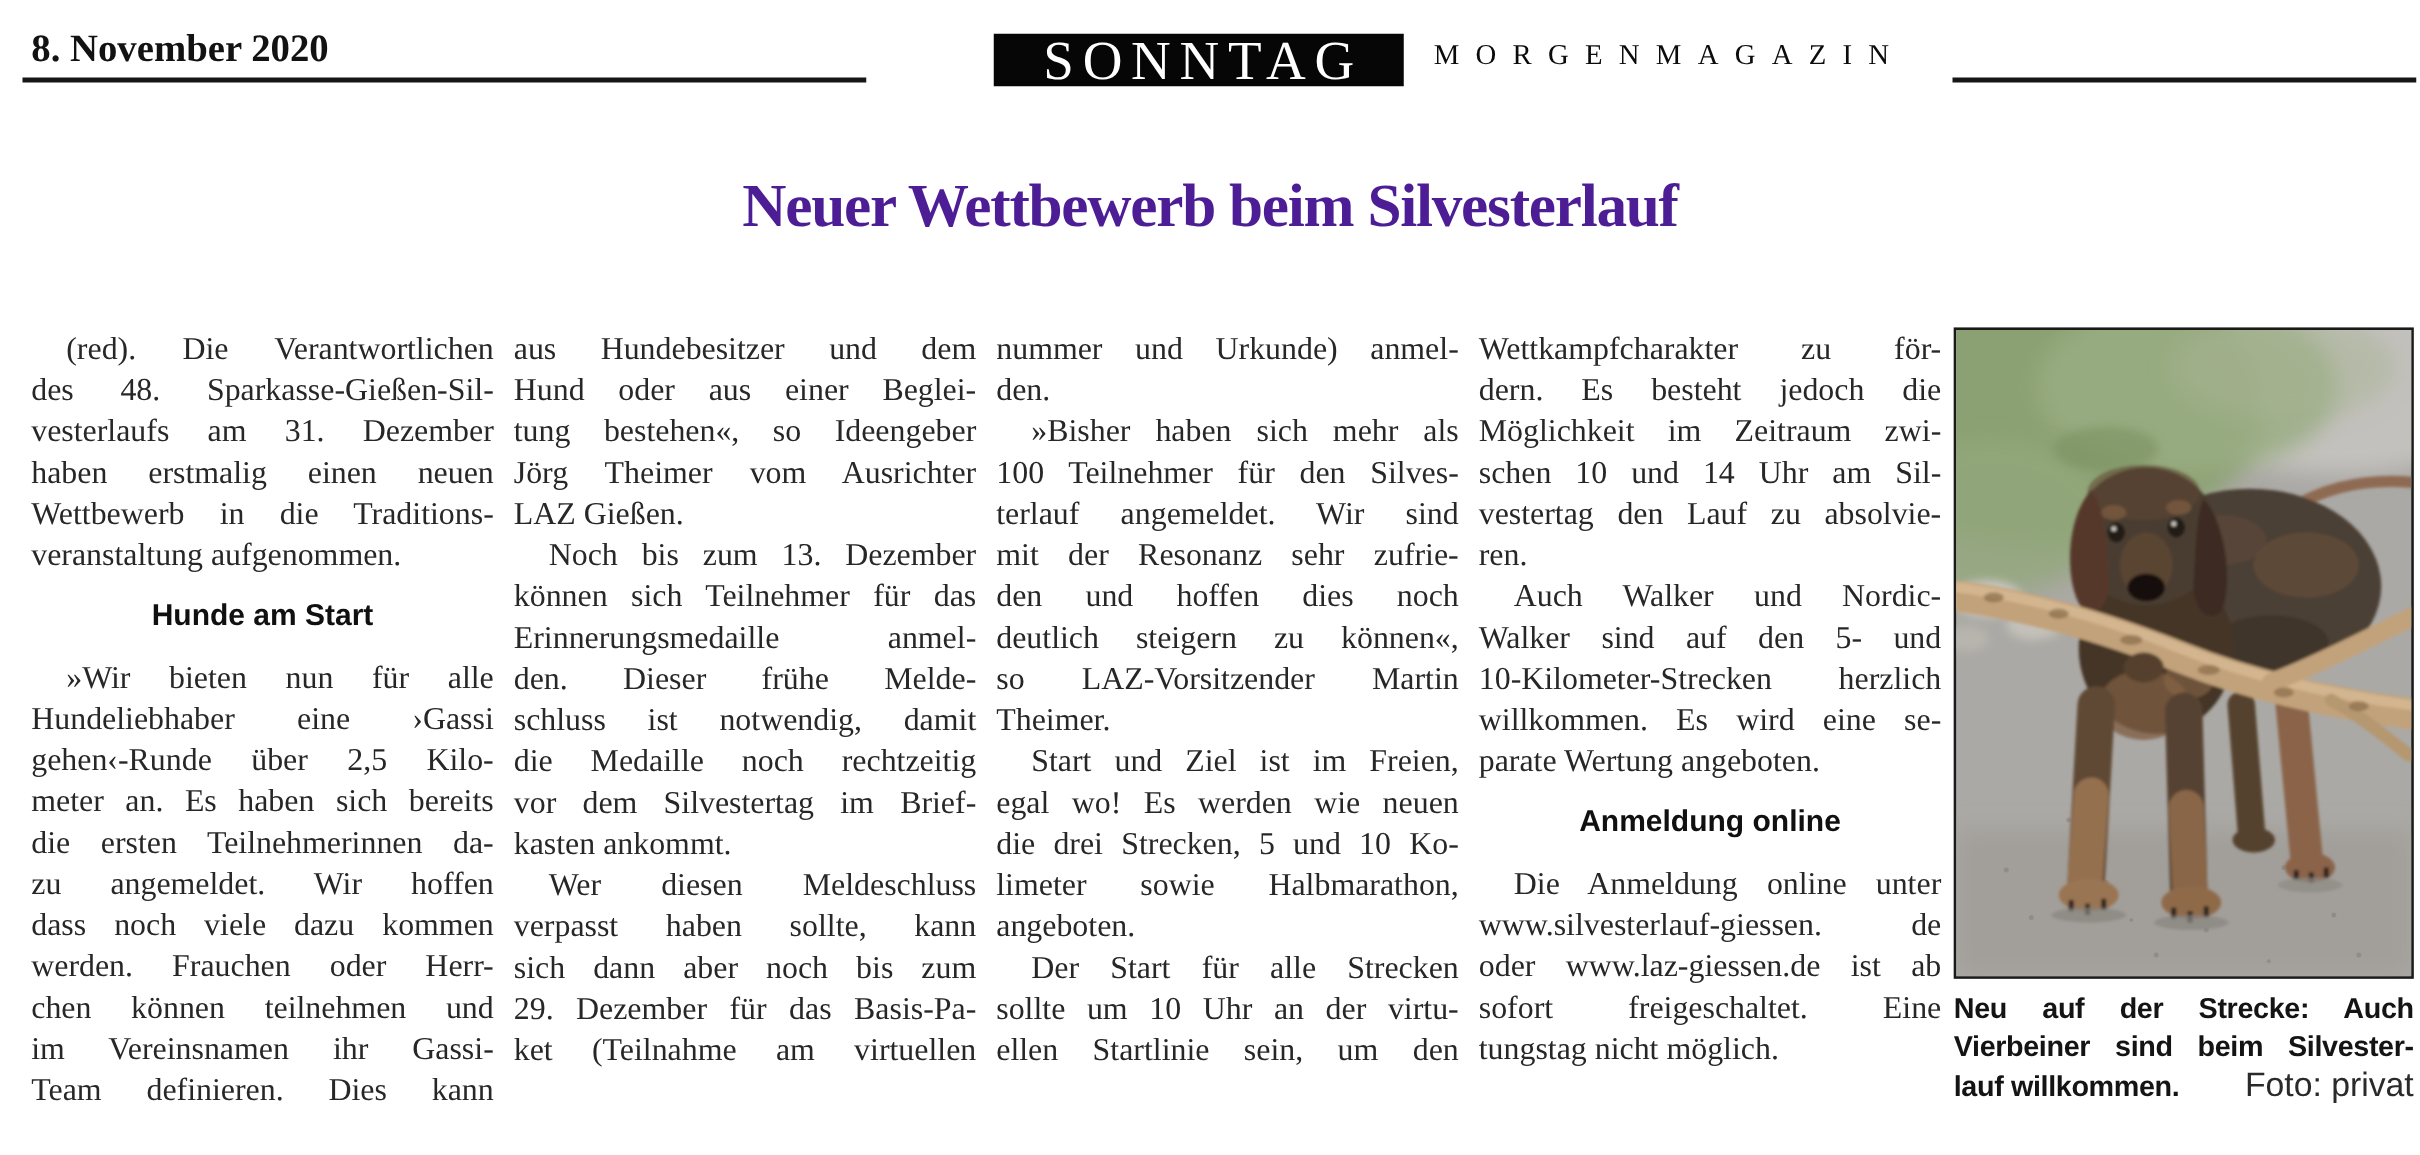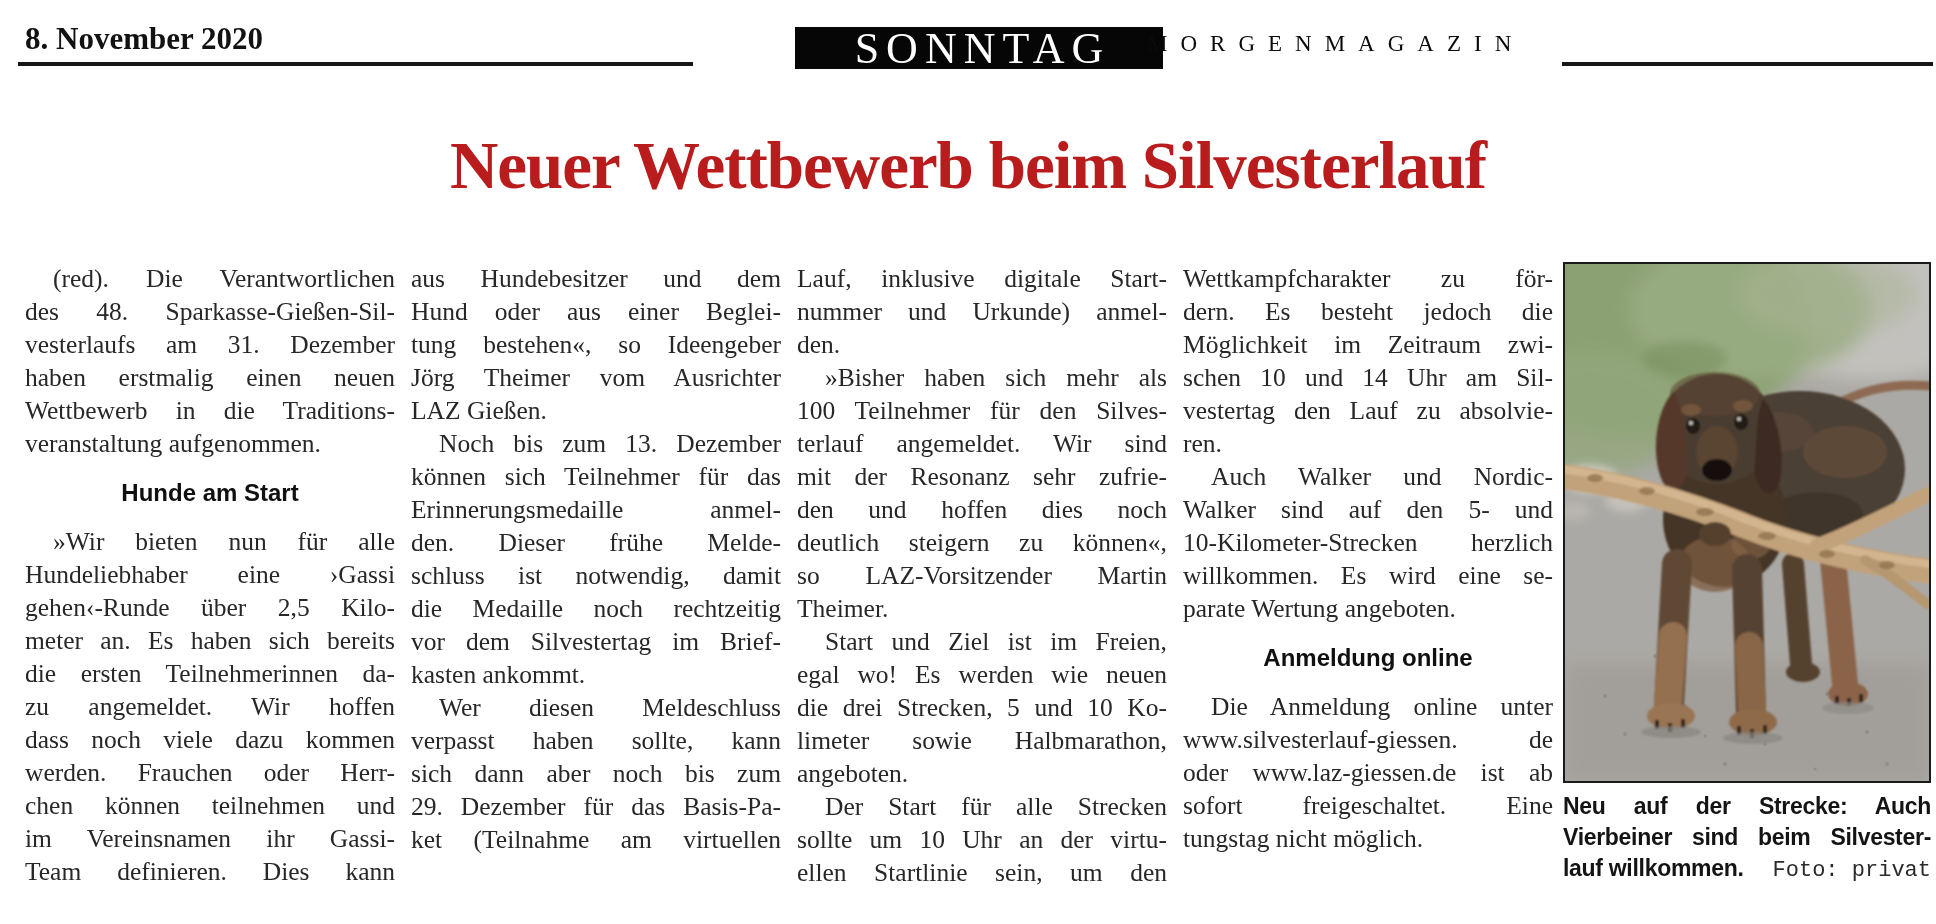--- a/index.html
+++ b/index.html
@@ -10,37 +10,37 @@
   
   .issue-date {
     position: absolute; left: 25px; top: 21px;
     font-family: Liberation Serif, serif; font-weight: bold;
     font-size: 31px; color: #121212; white-space: nowrap;
   }
   .rule { position: absolute; top: 62px; height: 4px; background: #161616; }
   .rule-left  { left: 18px;  width: 675px; }
   .rule-right { left: 1562px; width: 371px; }
   .masthead-box {
-    position: absolute; left: 795px; top: 27px; width: 368px; height: 42px;
+    position: absolute; left: 795px; top: 27px; width: 328px; height: 42px;
     background: #060606; color: #ffffff;
     display: flex; align-items: center; justify-content: center;
     font-family: "Liberation Serif", serif; font-size: 44px;
     letter-spacing: 7px; padding-left: 7px; box-sizing: border-box;
   }
   .masthead-sub {
     position: absolute; left: 1147px; top: 31px;
     font-family: "Liberation Serif", serif; font-weight: normal;
     font-size: 23px; letter-spacing: 13px; color: #0b0b0b; white-space: nowrap;
   }
   
   .headline {
     position: absolute; left: 0; right: 0; top: 124px; margin: 0;
     text-align: center; font-family: "Liberation Serif", serif;
-    font-weight: 700; font-size: 67px; line-height: 82px;
-    letter-spacing: -1px; color: #b91c1c;
+    font-weight: 700; font-size: 49px; line-height: 82px;
+    letter-spacing: -1px; color: #4c1d95;
   }
   
   .columns {
     position: absolute; left: 25px; top: 262px; width: 1530px;
     display: flex; gap: 16px;
   }
   .col { width: 370px; flex: 0 0 auto; }
   .para { margin: 0; }
   .line {
     font-size: 25.5px; line-height: 33px; color: #272727;
@@ -64,22 +64,22 @@
     position: absolute; left: 1563px; top: 791px; width: 368px;
     font-family: "Liberation Sans", sans-serif;
   }
   .cap-line {
     font-weight: bold; font-size: 23px; line-height: 31px;
     letter-spacing: -0.3px; color: #141414;
     text-align: justify; text-align-last: justify;
   }
   .cap-last { display: flex; justify-content: space-between; align-items: baseline; }
   .cap-credit {
-    font-weight: normal; font-family: Liberation Mono, monospace;
-    font-size: 22px; letter-spacing: 0; color: #2a2a2a;
+    font-weight: normal; font-family: Liberation Sans, sans-serif;
+    font-size: 27px; letter-spacing: 0; color: #2a2a2a;
   }
 </style>
 </head>
 <body>
 
 <div class="page">
 
   <div class="issue-date">8. November 2020</div>
   <div class="rule rule-left"></div>
   <div class="masthead-box">SONNTAG</div>
@@ -134,21 +134,20 @@
         <div class="para">
           <div class="line indent">Wer diesen Meldeschluss</div>
           <div class="line">verpasst haben sollte, kann</div>
           <div class="line">sich dann aber noch bis zum</div>
           <div class="line">29. Dezember für das Basis-Pa-</div>
           <div class="line">ket (Teilnahme am virtuellen</div>
         </div>
       </div>
       <div class="col">
         <div class="para">
-          <div class="line">Lauf, inklusive digitale Start-</div>
           <div class="line">nummer und Urkunde) anmel-</div>
           <div class="line end">den.</div>
         </div>
         <div class="para">
           <div class="line indent">»Bisher haben sich mehr als</div>
           <div class="line">100 Teilnehmer für den Silves-</div>
           <div class="line">terlauf angemeldet. Wir sind</div>
           <div class="line">mit der Resonanz sehr zufrie-</div>
           <div class="line">den und hoffen dies noch</div>
           <div class="line">deutlich steigern zu können«,</div>

